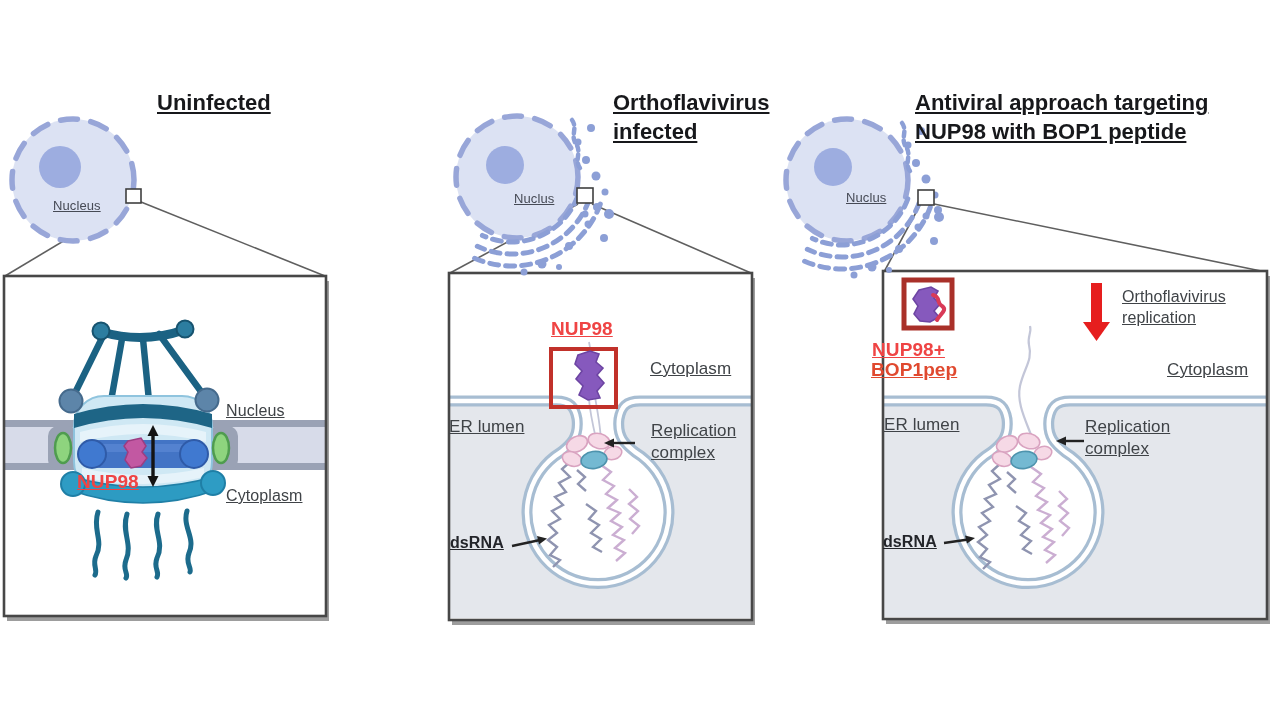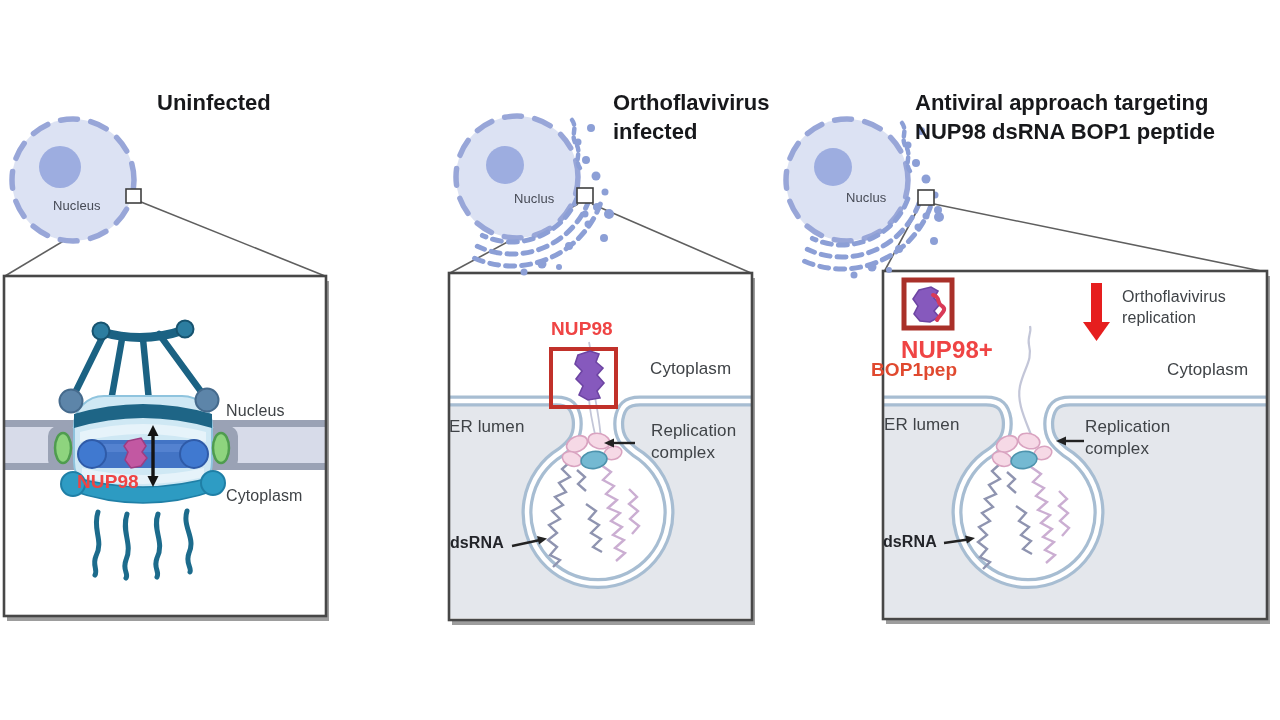--- a/index.html
+++ b/index.html
@@ -4,21 +4,21 @@
 <style>
   html,body{margin:0;padding:0;background:#ffffff;}
   .canvas{
     position:relative;width:1280px;height:720px;background:#ffffff;overflow:hidden;
     font-family:"Liberation Sans","DejaVu Sans",sans-serif;
   }
   .art{position:absolute;left:0;top:0;}
   .lbl{
     position:absolute;white-space:pre-line;color:#3b3f45;
     font-family:"Liberation Sans","DejaVu Sans",sans-serif;
-    line-height:1.32;letter-spacing:0.1px;
+    line-height:1.32;letter-spacing:0.1px;text-decoration:underline;
   }
   .title{font-weight:700;color:#17181b;font-size:22px;line-height:29px;letter-spacing:0px;}
   .small-cell-label{font-size:13px;font-weight:500;color:#44485200;color:#464a55;}
   .inset-label{font-size:17px;font-weight:500;color:#3f4347;}
   .bold-black{font-weight:700;color:#ef4444;}
 </style>
 </head>
 <body>
 
 <div class="canvas">
@@ -227,38 +227,38 @@
     <rect x="918" y="190" width="16" height="15" fill="#ffffff" stroke="#3f3f3f" stroke-width="1.6"></rect>
     <circle cx="938" cy="210" r="4" fill="#8c9fd6"></circle>
     <circle cx="926" cy="216" r="3.5" fill="#8c9fd6"></circle>
   </g>
 </svg>
 
 <div class="lbl title" style="left:157px;top:88px;">Uninfected</div>
 <div class="lbl title" style="left:613px;top:88px;">Orthoflavivirus
 infected</div>
 <div class="lbl title" style="left:915px;top:88px;">Antiviral approach targeting
-NUP98 dsRNA BOP1 peptide</div>
+NUP98 with BOP1 peptide</div>
 
 <div class="lbl small-cell-label" style="left:53px;top:197px;">Nucleus</div>
 <div class="lbl small-cell-label" style="left:514px;top:190px;">Nuclus</div>
 <div class="lbl small-cell-label" style="left:846px;top:189px;">Nuclus</div>
 
 <div class="lbl inset-label" style="left:226px;top:400px;font-size:16px;">Nucleus</div>
 <div class="lbl inset-label" style="left:226px;top:485px;font-size:16px;">Cytoplasm</div>
 <div class="lbl bold-black" style="left:77px;top:469px;font-size:19px;">NUP98</div>
 
 <div class="lbl bold-black" style="left:551px;top:316px;font-size:19px;">NUP98</div>
 <div class="lbl inset-label" style="left:650px;top:358px;">Cytoplasm</div>
 <div class="lbl inset-label" style="left:449px;top:416px;">ER lumen</div>
 <div class="lbl inset-label" style="left:651px;top:420px;">Replication
 complex</div>
 <div class="lbl inset-label" style="left:450px;top:532px;font-weight:600;color:#23252a;font-size:16px;">dsRNA</div>
 
-<div class="lbl bold-black" style="left:901px;top:340px;font-size:24px;line-height:20px;">NUP98+</div>
+<div class="lbl bold-black" style="left:872px;top:340px;font-size:19px;line-height:20px;">NUP98+</div>
 <div class="lbl" style="left:871px;top:360px;font-size:19px;font-weight:700;color:#e0492f;line-height:20px;">BOP1pep</div>
 <div class="lbl inset-label" style="left:1122px;top:286px;font-size:16px;">Orthoflavivirus
 replication</div>
 <div class="lbl inset-label" style="left:1167px;top:359px;">Cytoplasm</div>
 <div class="lbl inset-label" style="left:884px;top:414px;">ER lumen</div>
 <div class="lbl inset-label" style="left:1085px;top:416px;">Replication
 complex</div>
 <div class="lbl inset-label" style="left:883px;top:531px;font-weight:600;color:#23252a;font-size:16px;">dsRNA</div>
 
 </div>

